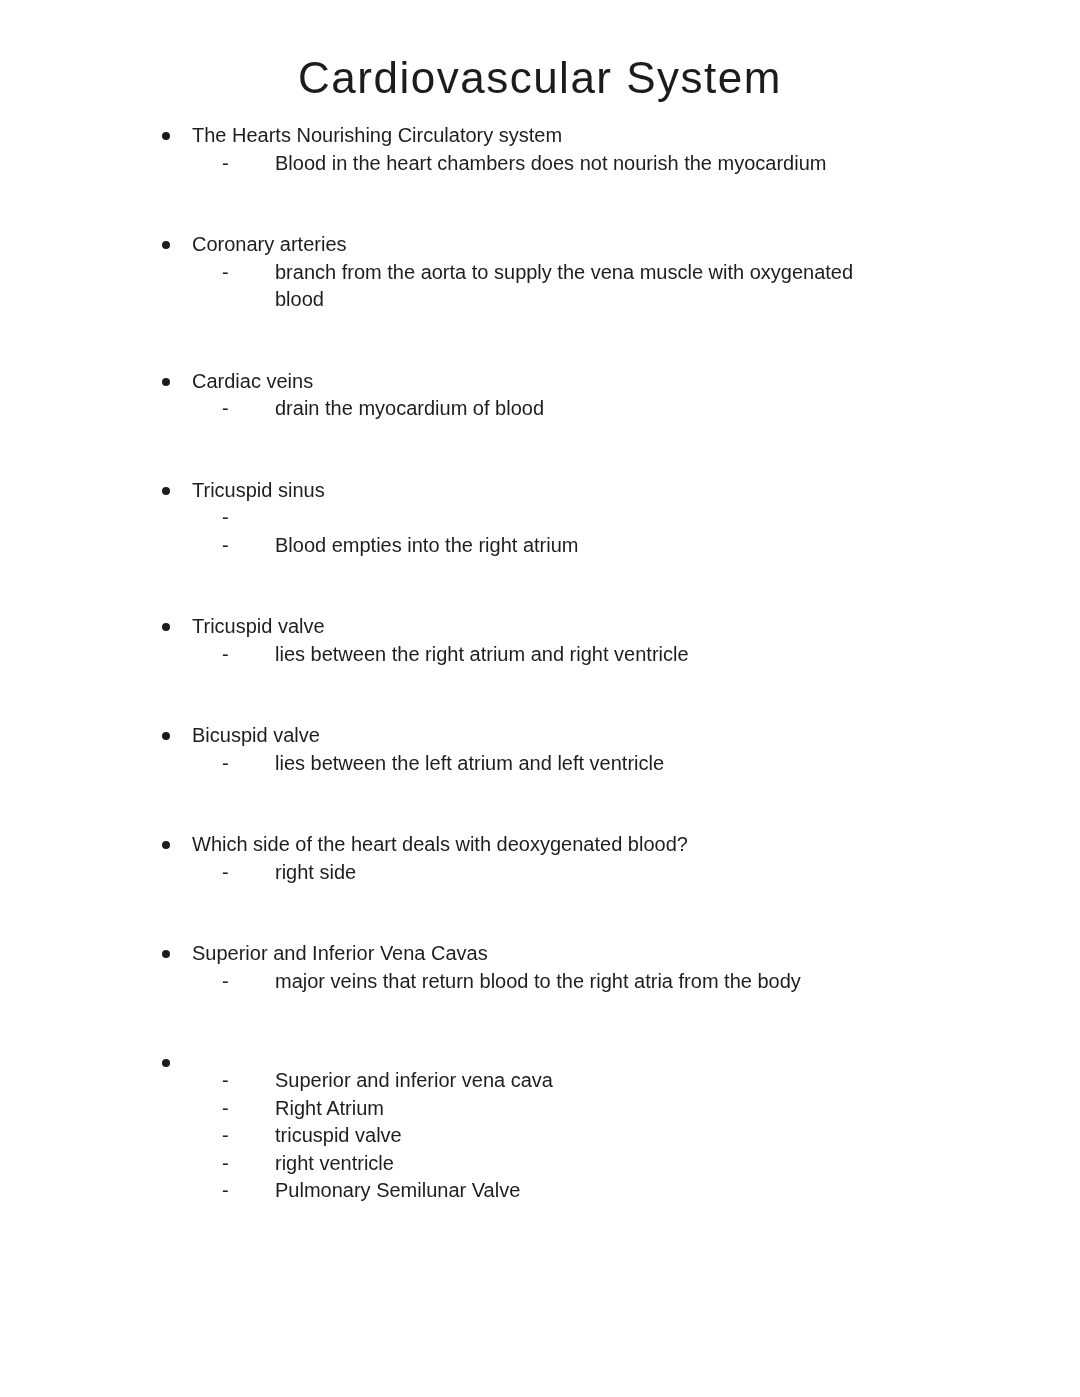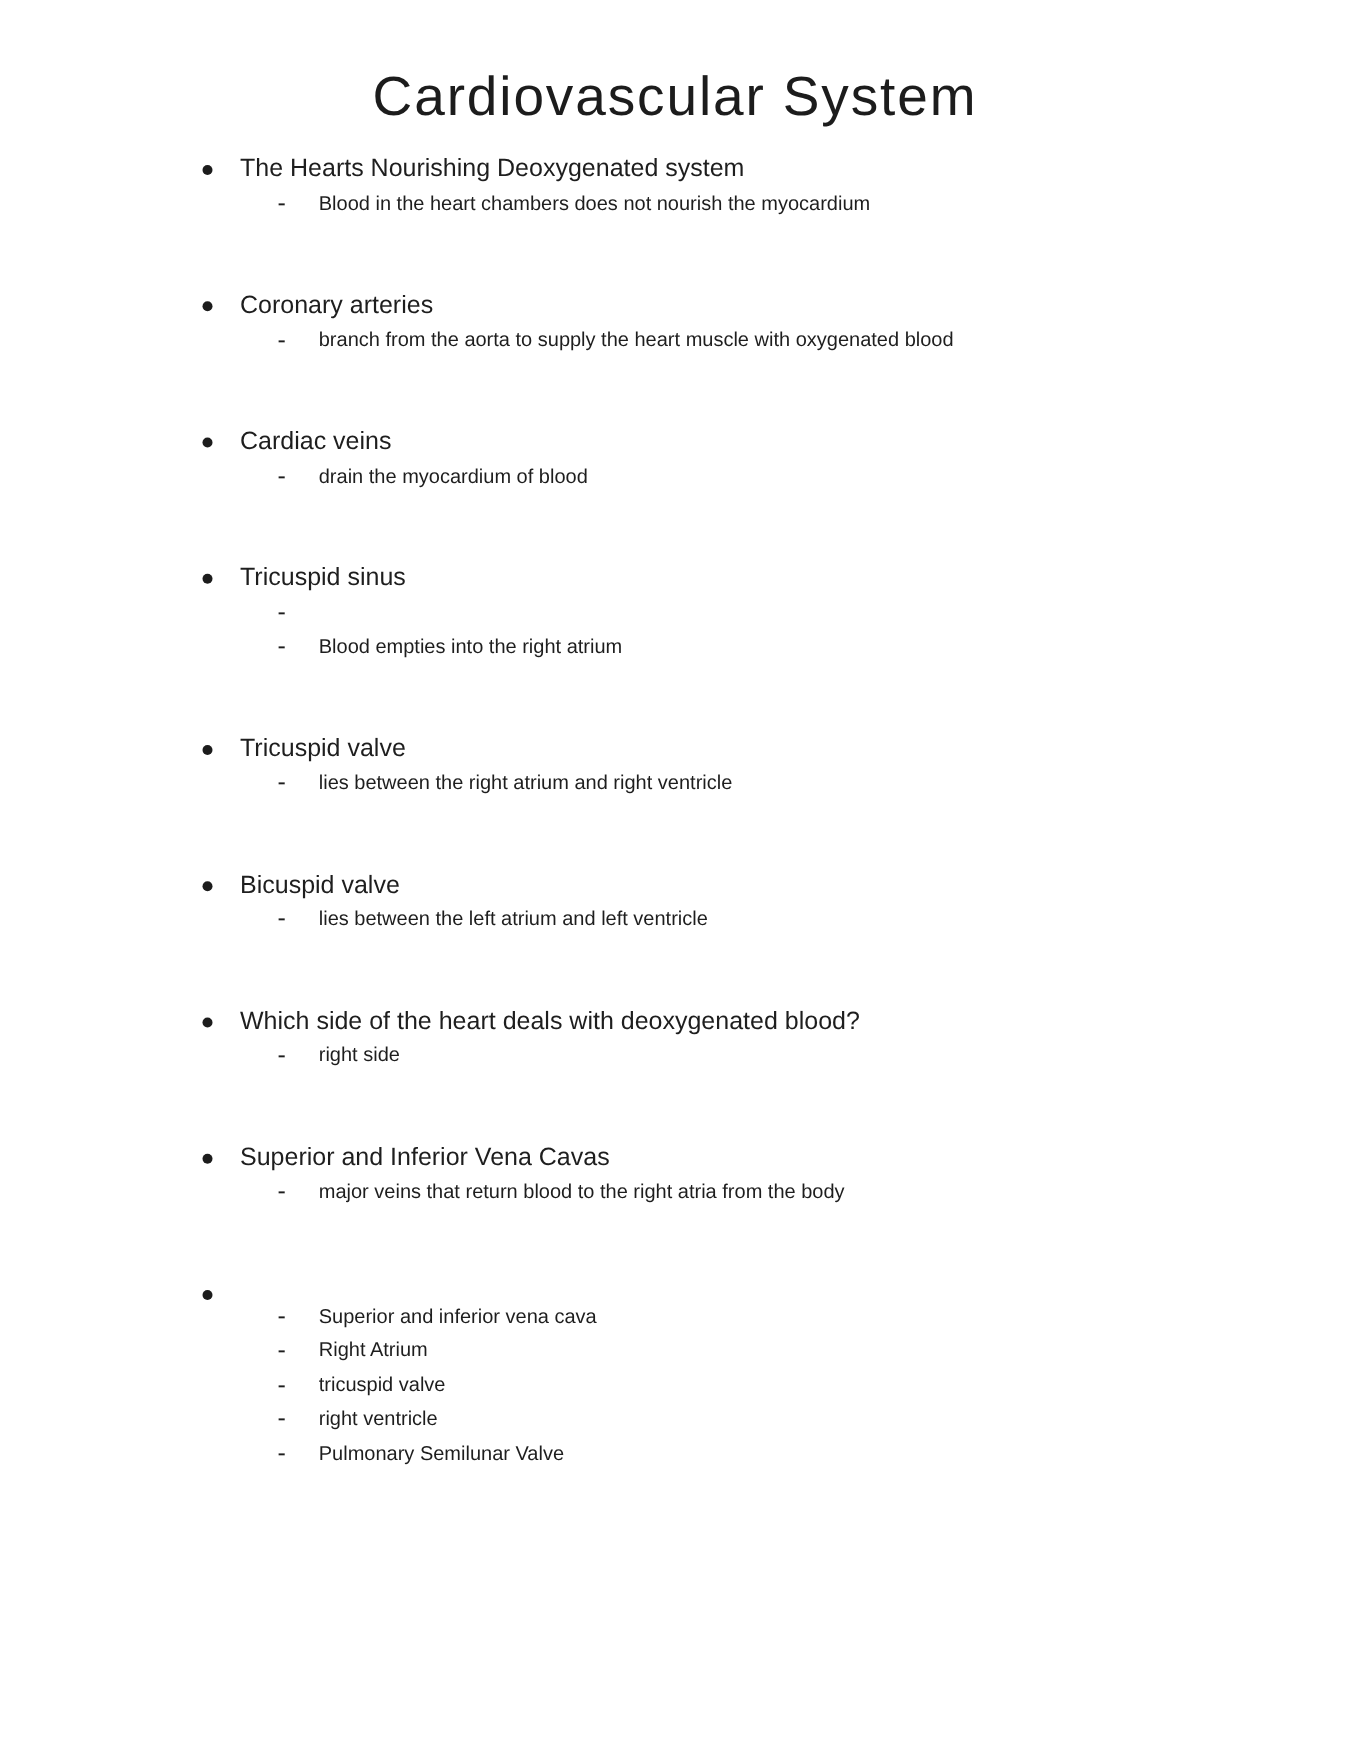--- a/index.html
+++ b/index.html
@@ -60,51 +60,52 @@
   }
   .dash {
     flex: 0 0 auto;
     width: 12px;
     margin-right: 21px;
     font-size: 20px;
     color: #1e1e1e;
     text-align: left;
   }
   .sub-text {
-    font-size: 16px;
+    font-size: 20px;
     color: #1e1e1e;
     max-width: 600px;
+    margin-left: 20px;
   }
 </style>
 </head>
 <body>
 
 <div class="page">
 
   <h1 class="title">Cardiovascular System</h1>
 
   <section class="topic">
     <div class="head-row">
       <span class="disc"></span>
-      <span class="head-text">The Hearts Nourishing Deoxygenated system</span>
+      <span class="head-text">The Hearts Nourishing Circulatory system</span>
     </div>
     <div class="sub-row">
       <span class="dash">-</span>
       <span class="sub-text">Blood in the heart chambers does not nourish the myocardium</span>
     </div>
   </section>
 
   <section class="topic">
     <div class="head-row">
       <span class="disc"></span>
       <span class="head-text">Coronary arteries</span>
     </div>
     <div class="sub-row">
       <span class="dash">-</span>
-      <span class="sub-text">branch from the aorta to supply the heart muscle with oxygenated blood</span>
+      <span class="sub-text">branch from the aorta to supply the vena muscle with oxygenated blood</span>
     </div>
   </section>
 
   <section class="topic">
     <div class="head-row">
       <span class="disc"></span>
       <span class="head-text">Cardiac veins</span>
     </div>
     <div class="sub-row">
       <span class="dash">-</span>

